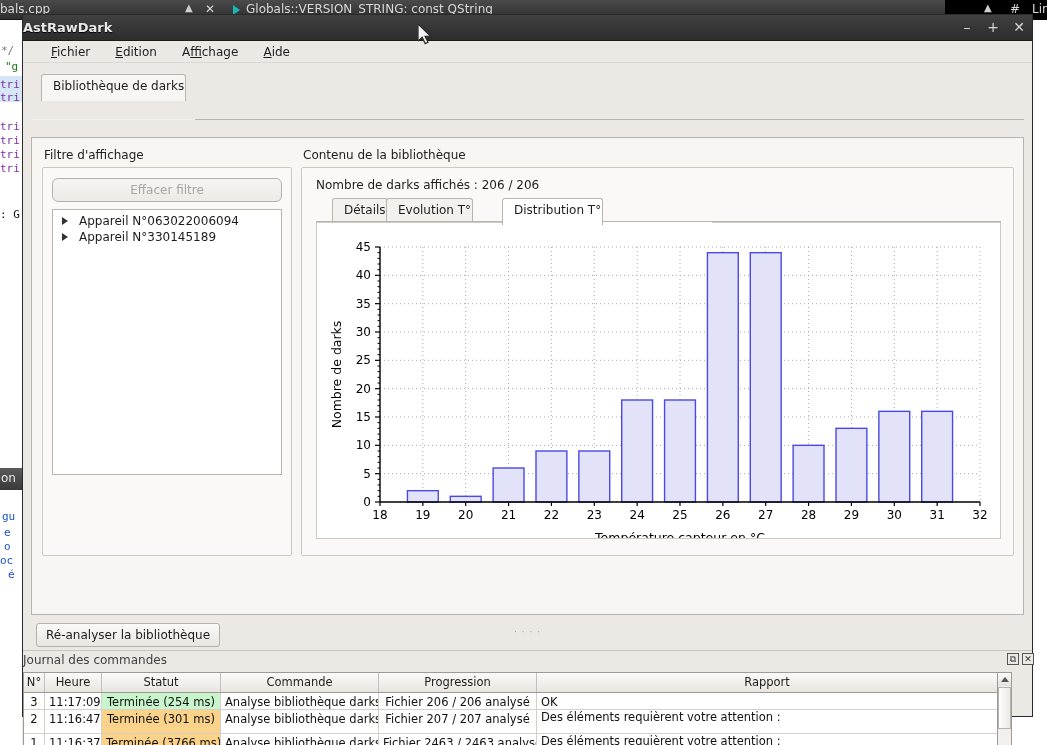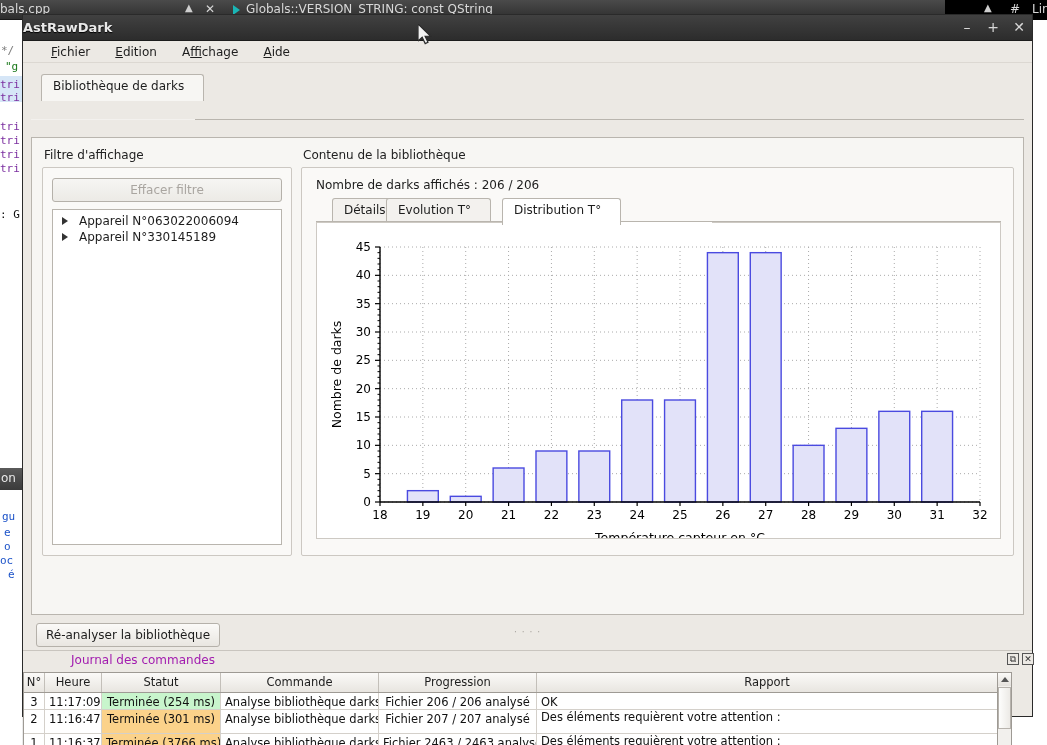--- a/index.html
+++ b/index.html
@@ -95,21 +95,21 @@
   .menu-item u { text-decoration: underline; }
 
   .content {
     position: absolute; left: 0; top: 49px; right: 0; bottom: 0;
     background: #ece9e4; padding: 10px 10px 0 10px;
   }
 
   
   .tabstrip { position: relative; height: 24px; margin-left: 8px; }
   .tab {
-    position: absolute; top: 0; height: 27px; padding: 4px 19px 0 11px;
+    position: absolute; top: 0; height: 27px; padding: 4px 1px 0 11px;
     font-size: 12px; color: #1d1d1d;
     background: #f3f1ee;
     border: 1px solid #b9b5ae; border-bottom: none;
     border-radius: 3px 3px 0 0; cursor: default;
   }
   .tab.active { background: #f7f6f3; }
   .tabpane {
     position: absolute; left: 8px; right: 8px; top: 73px; height: 478px;
     background: #f7f6f3; border: 1px solid #b9b5ae;
   }
@@ -150,21 +150,21 @@
   
   .chartframe {
     position: absolute; background: #fff; border: 1px solid #cdc9c3;
   }
   .chartcanvas { position: absolute; left: 0; top: 0; }
 
   
   .journal-sep {
     position:absolute; left:0; right:0; height:1px; background:#c9c5bf;
   }
-  .journal-title { position:absolute; font-size:12px; color:#a21caf;margin-left:48px; }
+  .journal-title { position:absolute; font-size:12px; color:#404040; }
   .dock-btn {
     position:absolute; width:12px; height:12px; border:1px solid #555;
     font-size: 9px; line-height: 10px; text-align:center; color:#333;
     background:#ece9e4; cursor:default;
   }
   .jtable {
     position:absolute; background:#fff; border:1px solid #9e9a94;
     border-right:none; overflow:hidden;
   }
   .jhead {
@@ -275,23 +275,23 @@
       <div class="tab active" style="left:0;">Bibliothèque de darks</div>
     </div>
     <div style="position:absolute;left:8px;right:8px;top:55px;height:1px;background:#b9b5ae;"></div>
     <div style="position:absolute;left:8px;top:55px;width:164px;height:1px;background:#f3f1ee;"></div>
 
     <div class="tabpane">
 
       <div class="grp-label" style="left:12px;top:10px;">Filtre d'affichage</div>
       <div class="grp-box" style="left:10px;top:29px;width:250px;height:389px;"></div>
 
-      <div class="btn disabled" style="position:absolute;left:20px;top:40px;width:230px;">Effacer filtre</div>
-
-      <div class="listbox" style="left:20px;top:71px;width:230px;height:336px;">
+      <div class="btn disabled" style="position:absolute;left:20px;top:40px;width:230px;border-radius:6px;">Effacer filtre</div>
+
+      <div class="listbox" style="left:20px;top:71px;width:230px;height:266px;">
         <div class="tree-row" style="margin-top:3px;">
           <span class="tree-arrow"></span>
           <span>Appareil N°063022006094</span>
         </div>
         <div class="tree-row">
           <span class="tree-arrow"></span>
           <span>Appareil N°330145189</span>
         </div>
       </div>
 

